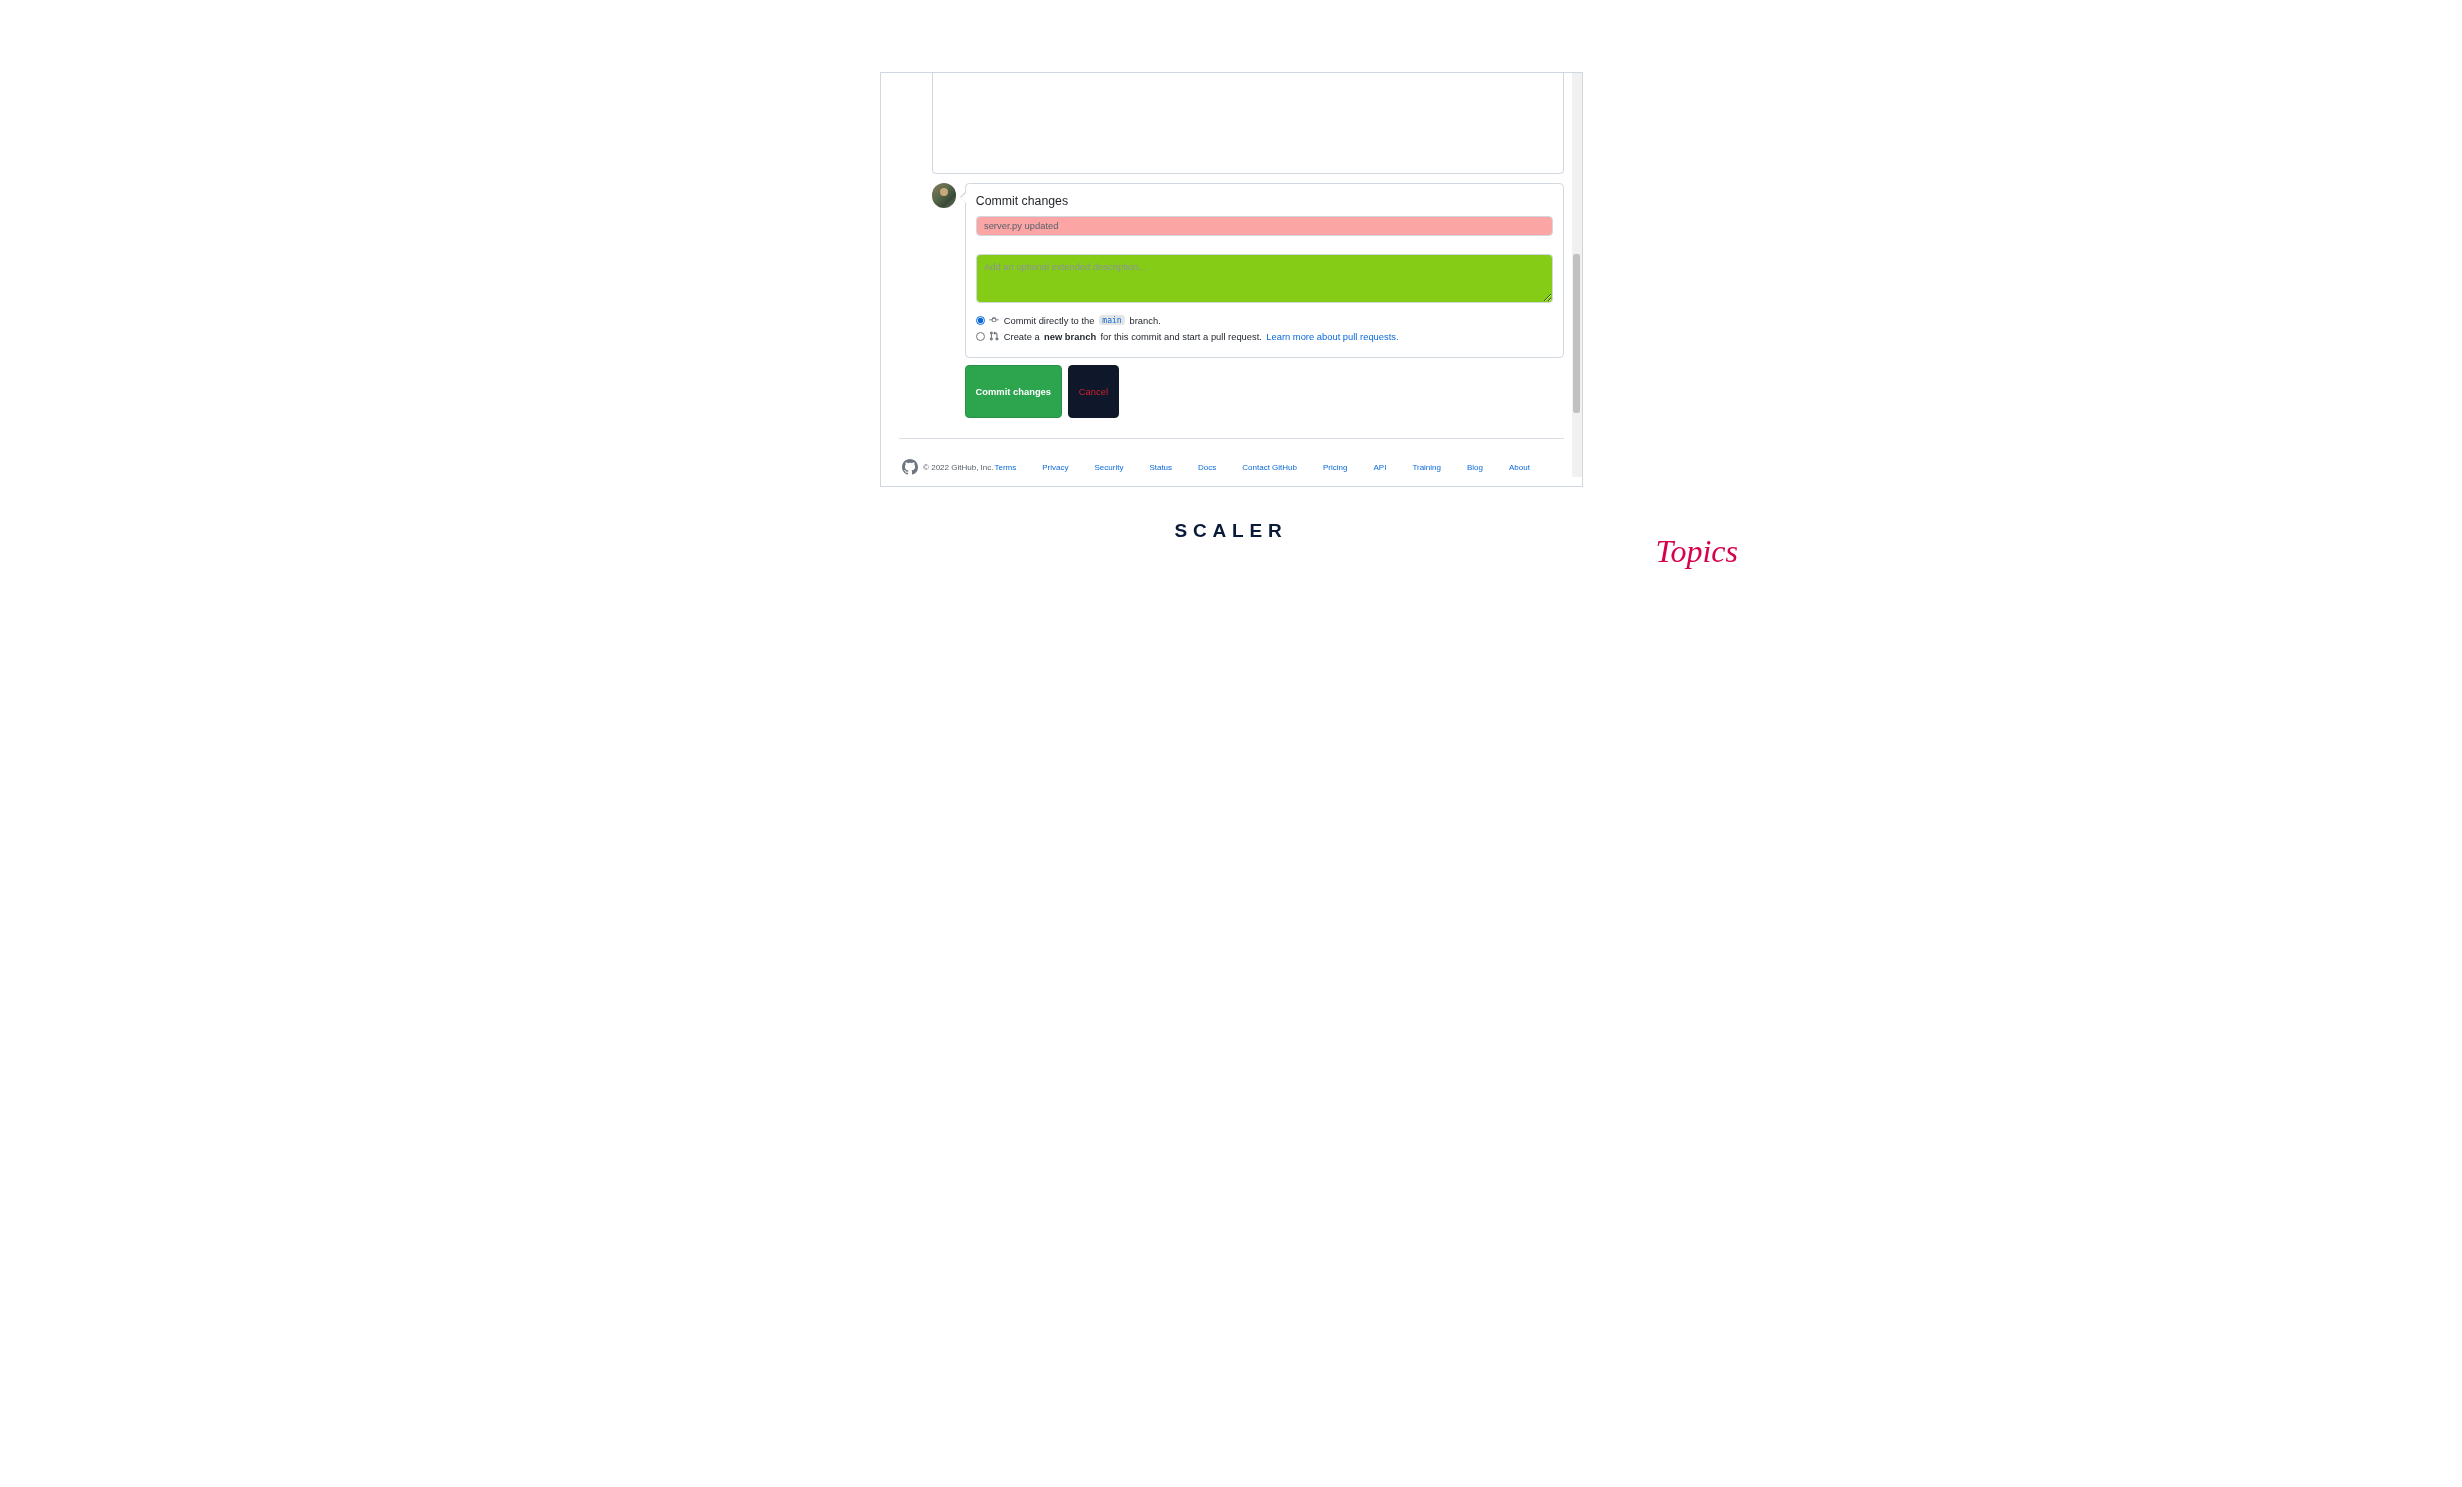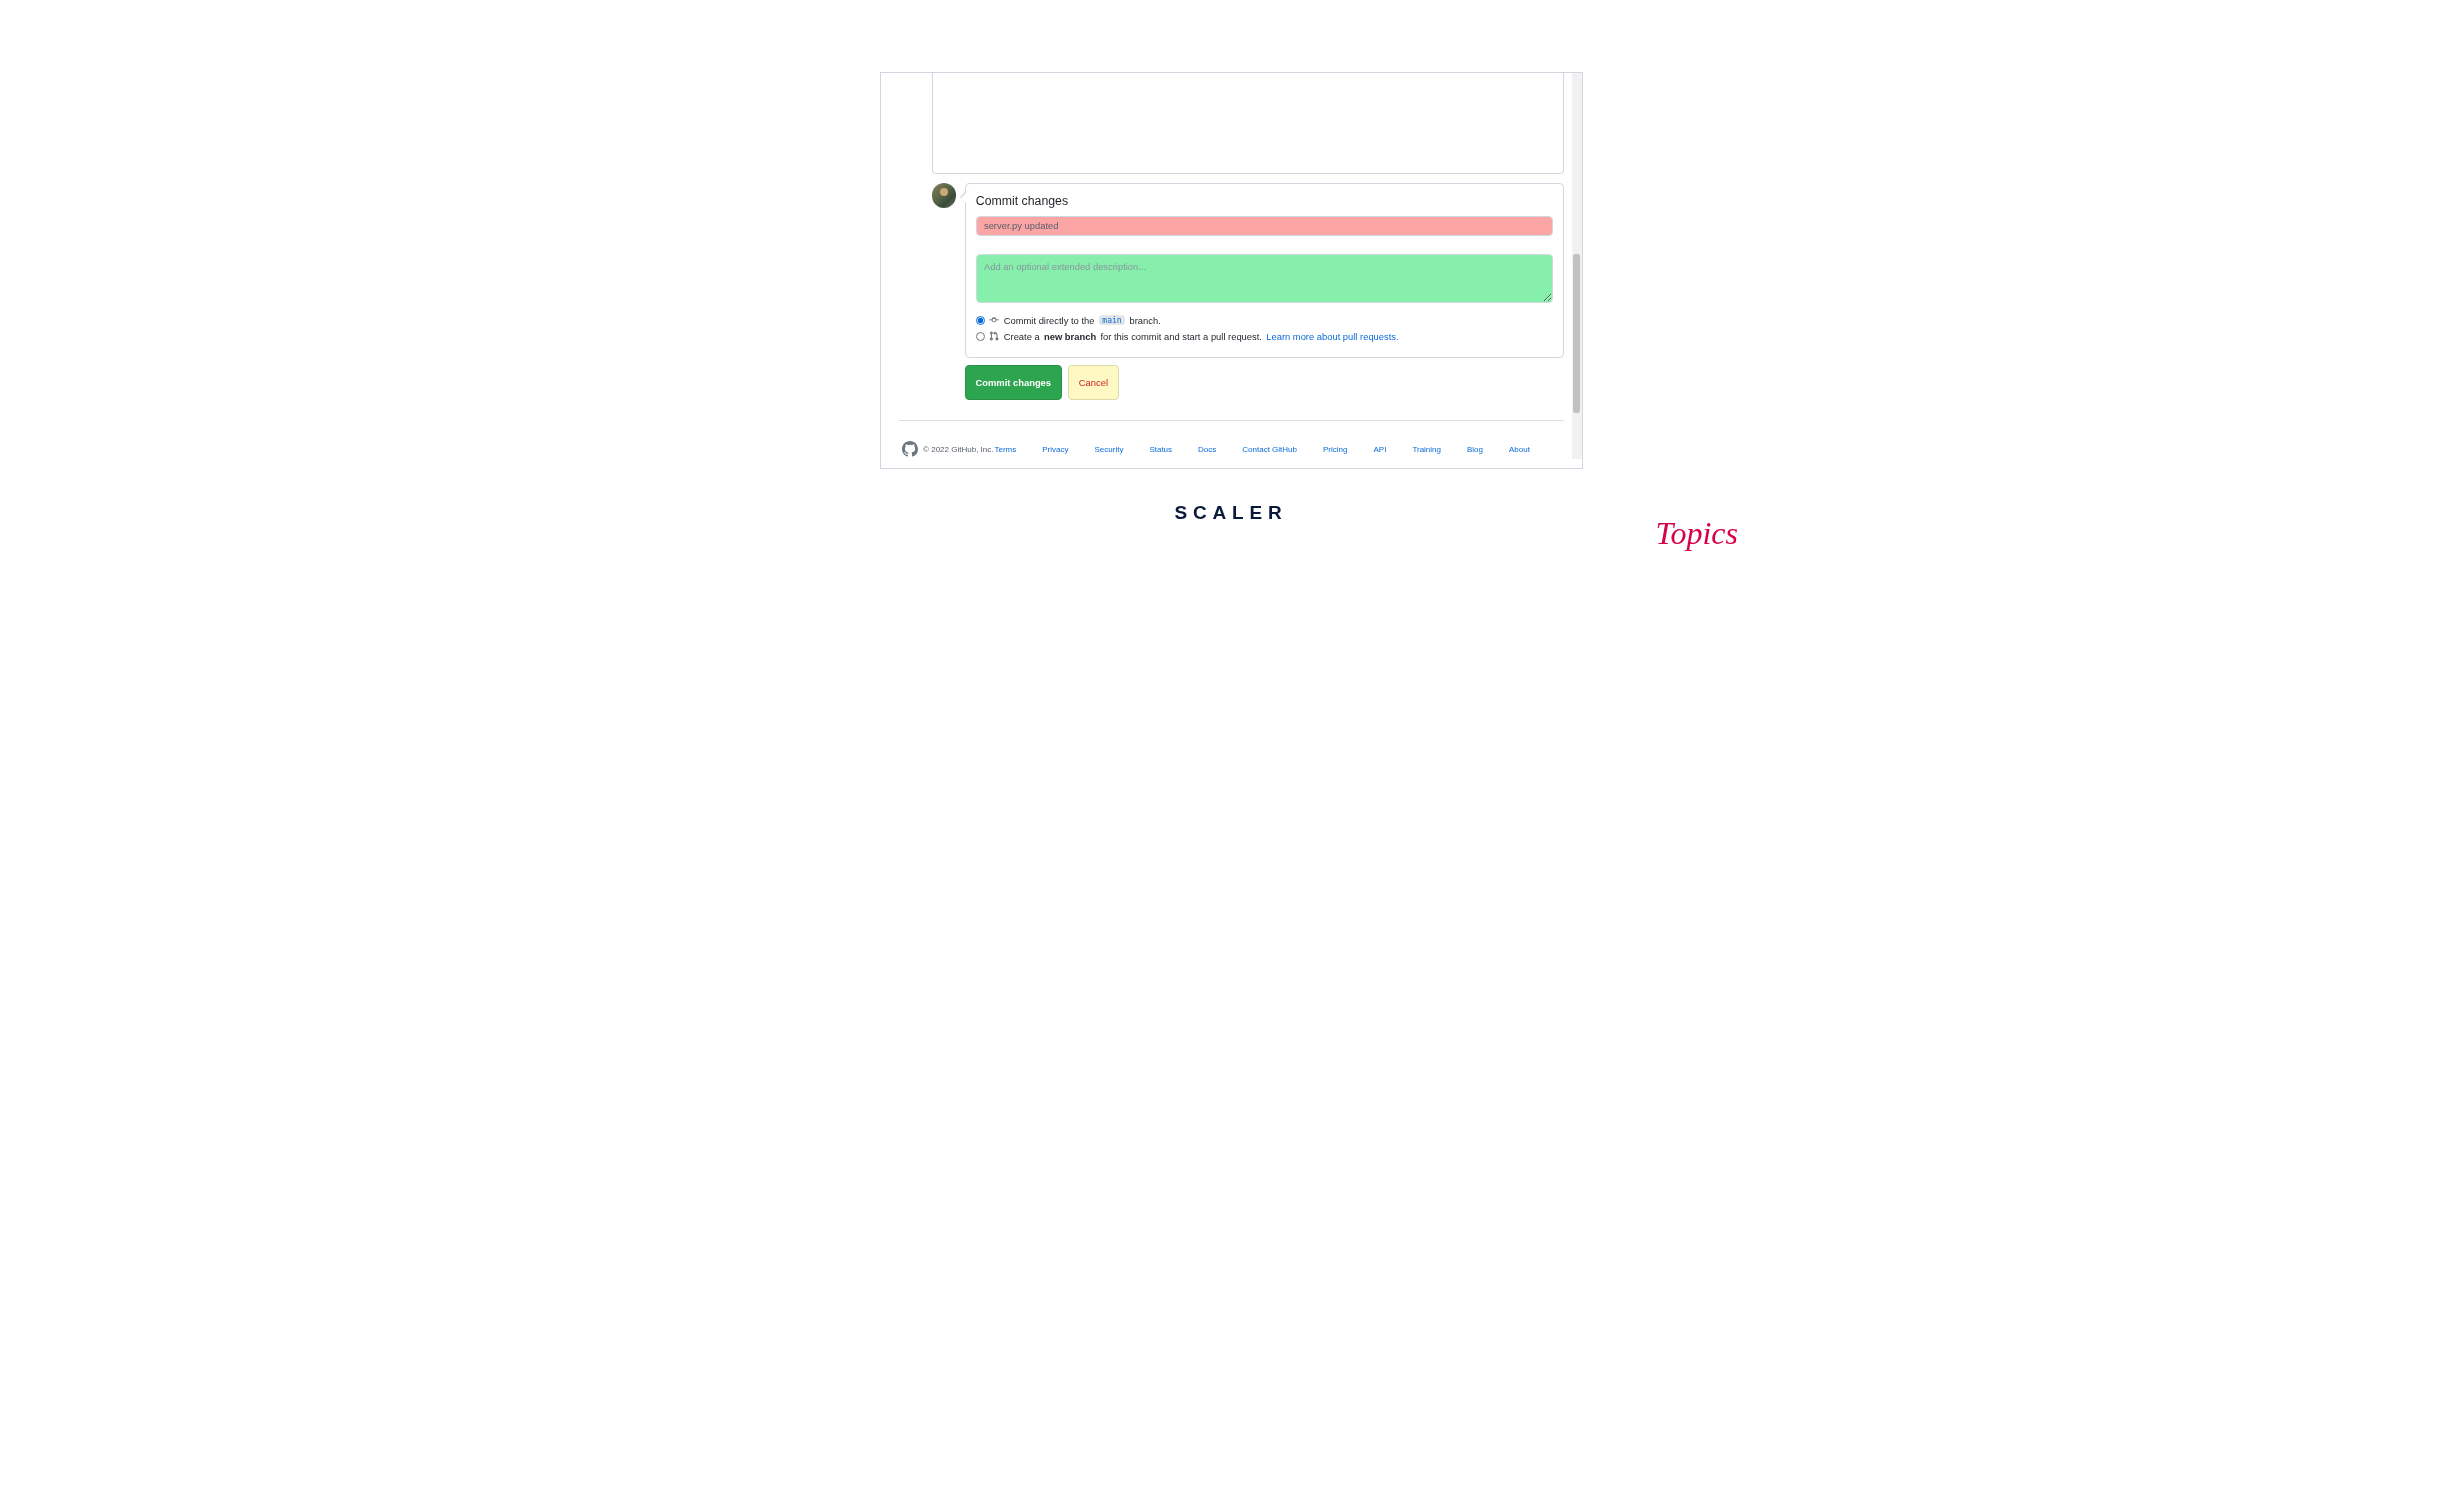--- a/index.html
+++ b/index.html
@@ -98,21 +98,21 @@
     color: #57606a;
     margin-bottom: 18px;
   }
   .desc-textarea {
     width: 100%;
     min-height: 49px;
     padding: 5.8px 7.2px;
     font-size: 9.4px;
     border: 0.7px solid #d0d7de;
     border-radius: 4.3px;
-    background: #86efac;
+    background: #84cc16;
     color: #57606a;
     font-family: inherit;
     resize: vertical;
     margin-bottom: 10px;
   }
   .desc-textarea::placeholder { color: #8b949e; }
   .summary-input::placeholder { color: #8b949e; }
   .radio-row {
     display: flex;
     align-items: center;
@@ -153,24 +153,24 @@
     background: #2da44e;
     color: #ffffff;
     border: 0.7px solid rgba(27,31,36,0.15);
     padding: 4.3px 10px;
     font-size: 9.4px;
     font-weight: 600;
     border-radius: 4.3px;
     cursor: pointer;
   }
   .btn-danger-outline {
-    background: #fef9c3;
+    background: #0f172a;
     color: #cf222e;
     border: 0.7px solid rgba(27,31,36,0.15);
-    padding: 11px 10px;
+    padding: 20px 10px;
     font-size: 9.4px;
     font-weight: 500;
     border-radius: 4.3px;
     cursor: pointer;
   }
   .footer-container {
     margin-top: 20px;
     border-top: 0.7px solid #d8dee4;
     padding: 20px 0 0 0;
   }

